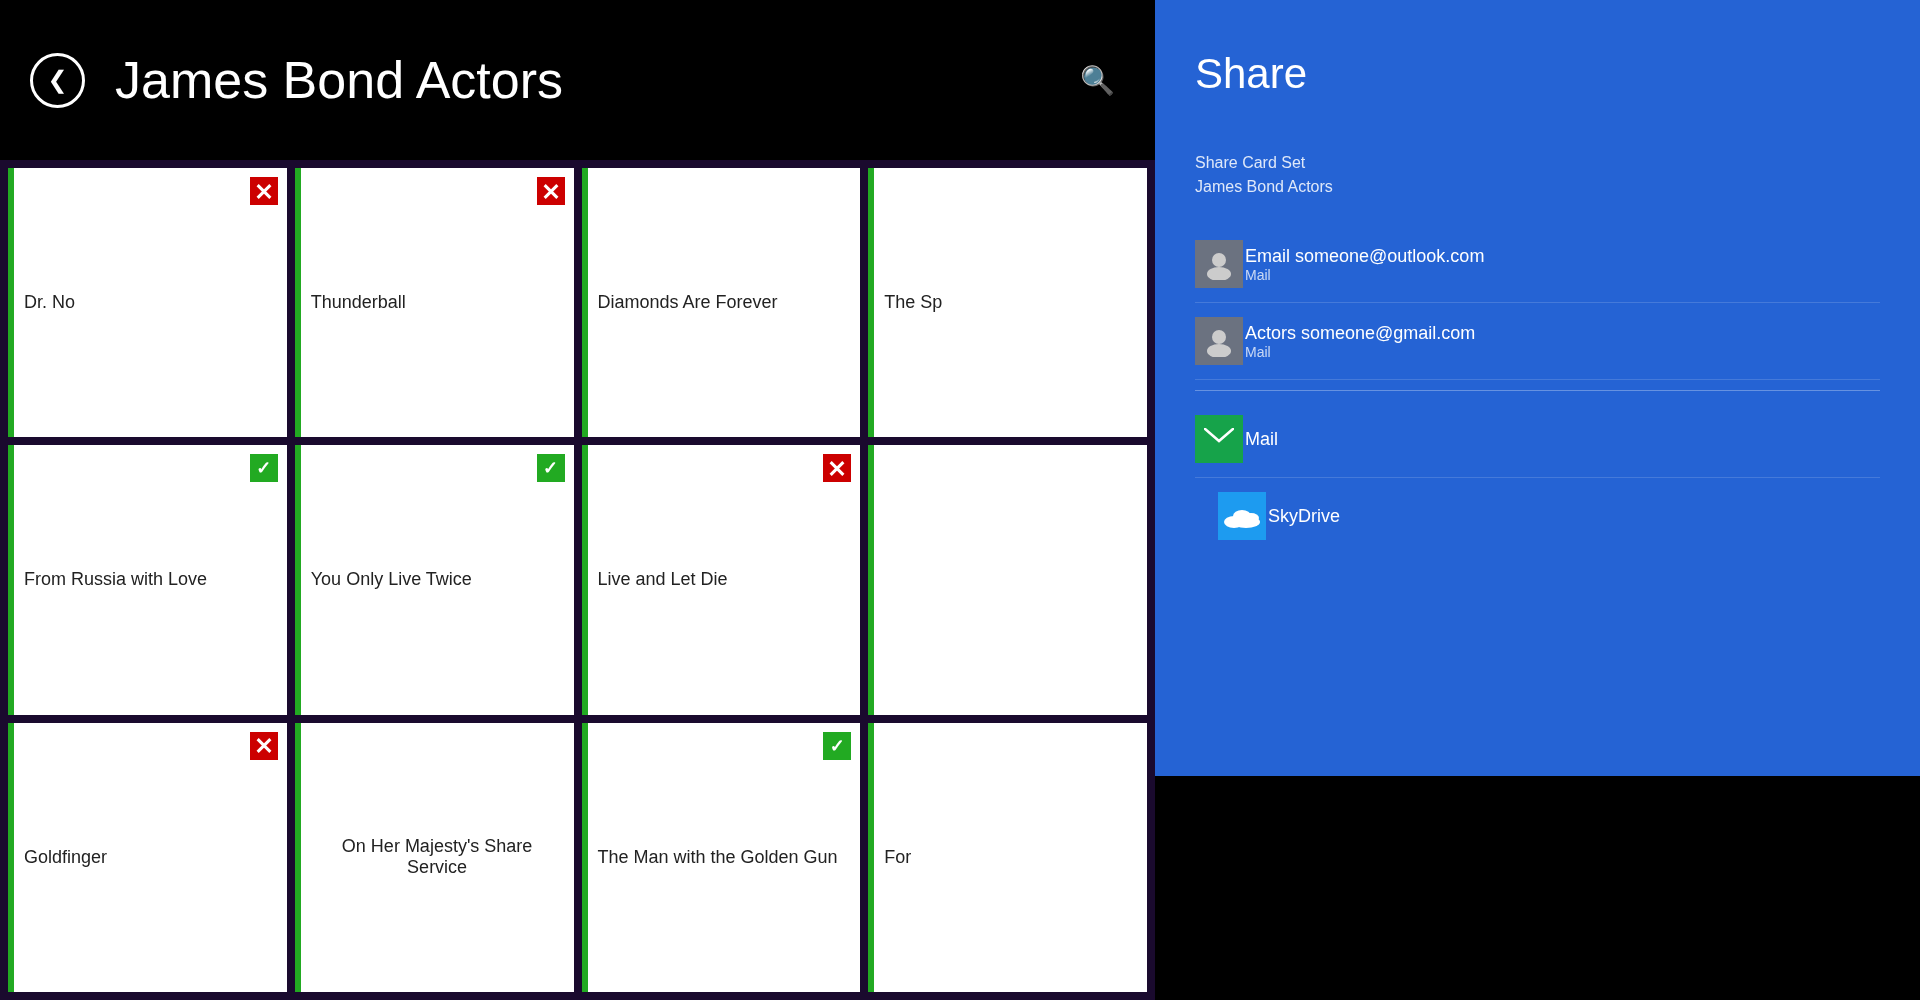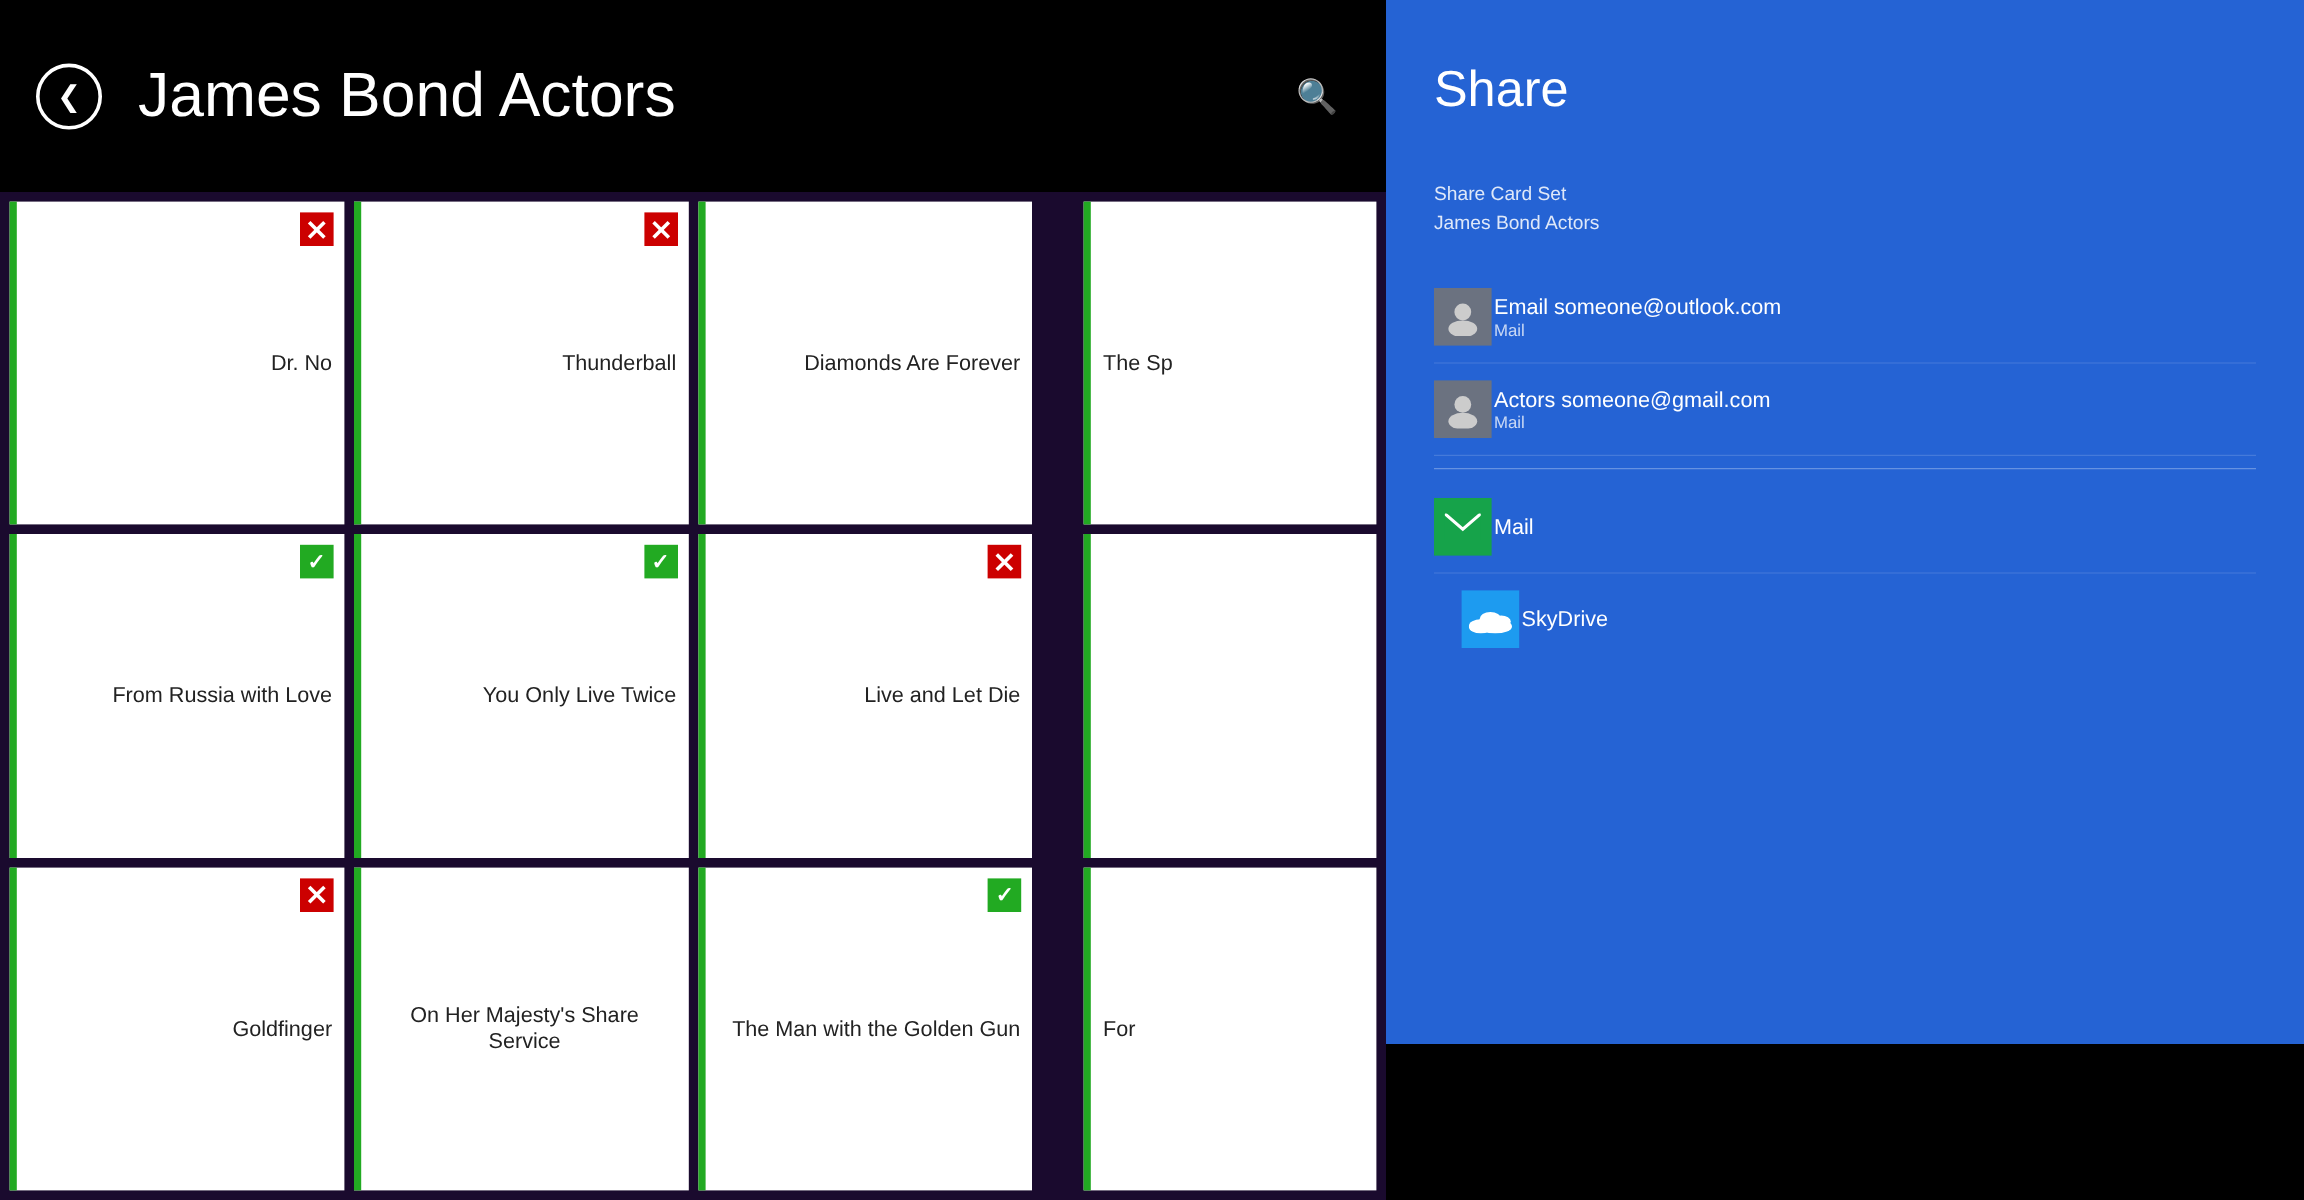--- a/index.html
+++ b/index.html
@@ -71,21 +71,21 @@
       padding: 8px;
       overflow: hidden;
     }
 
     .card {
       background: #fff;
       border-left: 6px solid #22aa22;
       position: relative;
       display: flex;
       align-items: center;
-      justify-content: flex-end;
+      justify-content: flex-start;
       cursor: pointer;
     }
 
     .card-title {
       font-size: 18px;
       color: #222;
       text-align: center;
       padding: 10px;
       font-weight: 400;
     }
@@ -138,31 +138,30 @@
 
     
     .card-partial {
       background: #fff;
       border-left: 6px solid #22aa22;
       position: relative;
       display: flex;
       align-items: center;
       justify-content: flex-start;
       overflow: hidden;
-      margin-left: 35px;
     }
 
     .card-partial .card-title {
       padding-left: 10px;
     }
 
     
     #share-panel {
       width: 765px;
-      height: 870px;
+      height: 776px;
       background: #2563d4;
       display: flex;
       flex-direction: column;
       padding: 50px 40px;
       flex-shrink: 0;
     }
 
     #share-title {
       font-size: 42px;
       color: #fff;

